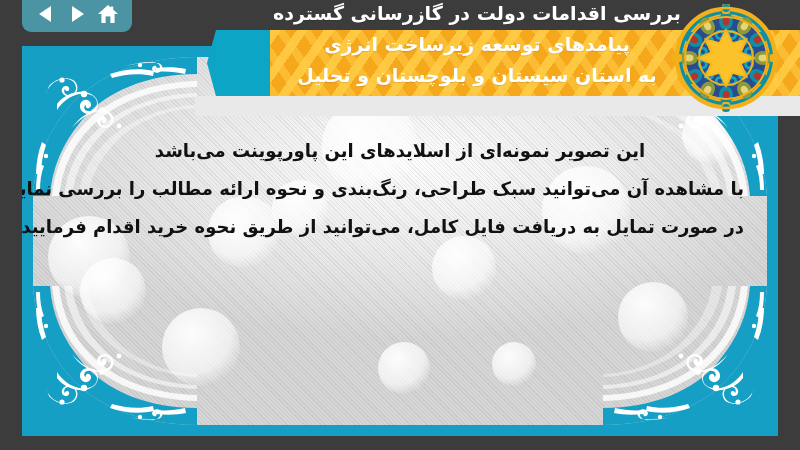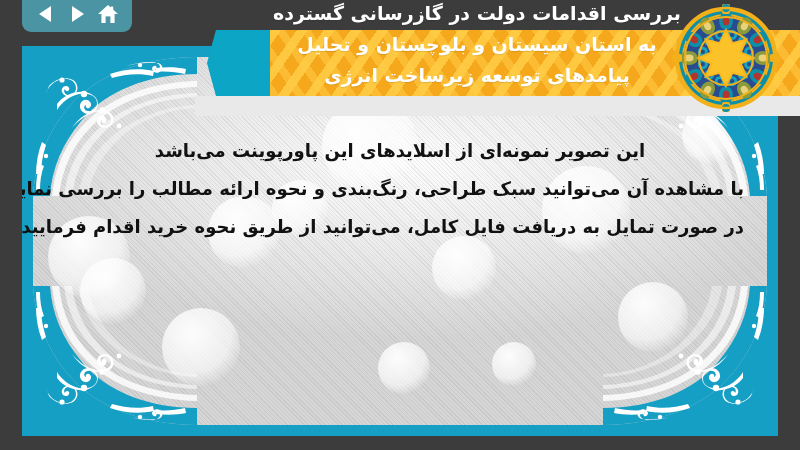--- a/index.html
+++ b/index.html
@@ -311,22 +311,22 @@
 
   <div id="banner">
     <div id="banner-arrow"></div>
     <div id="banner-body">
       <div id="banner-tex"></div>
     </div>
   </div>
 
   <div id="title-text">
     <div class="tline l1">بررسی اقدامات دولت در گازرسانی گسترده</div>
+    <div class="tline">پیامدهای توسعه زیرساخت انرژی</div>
     <div class="tline">به استان سیستان و بلوچستان و تحلیل</div>
-    <div class="tline">پیامدهای توسعه زیرساخت انرژی</div>
   </div>
 
   <div id="title-clip"></div>
 
   <div id="medallion">
     <svg width="112" height="112" viewBox="0 0 112 112">
       <defs>
         <clipPath id="mclip">
             <circle cx="56" cy="56" r="50"></circle>
           </clipPath>

